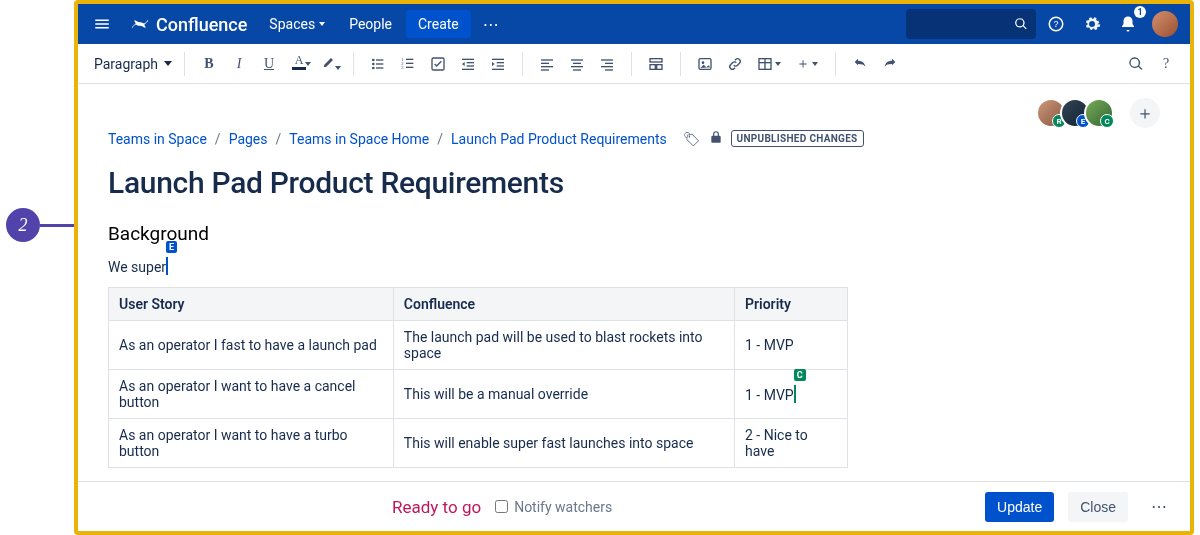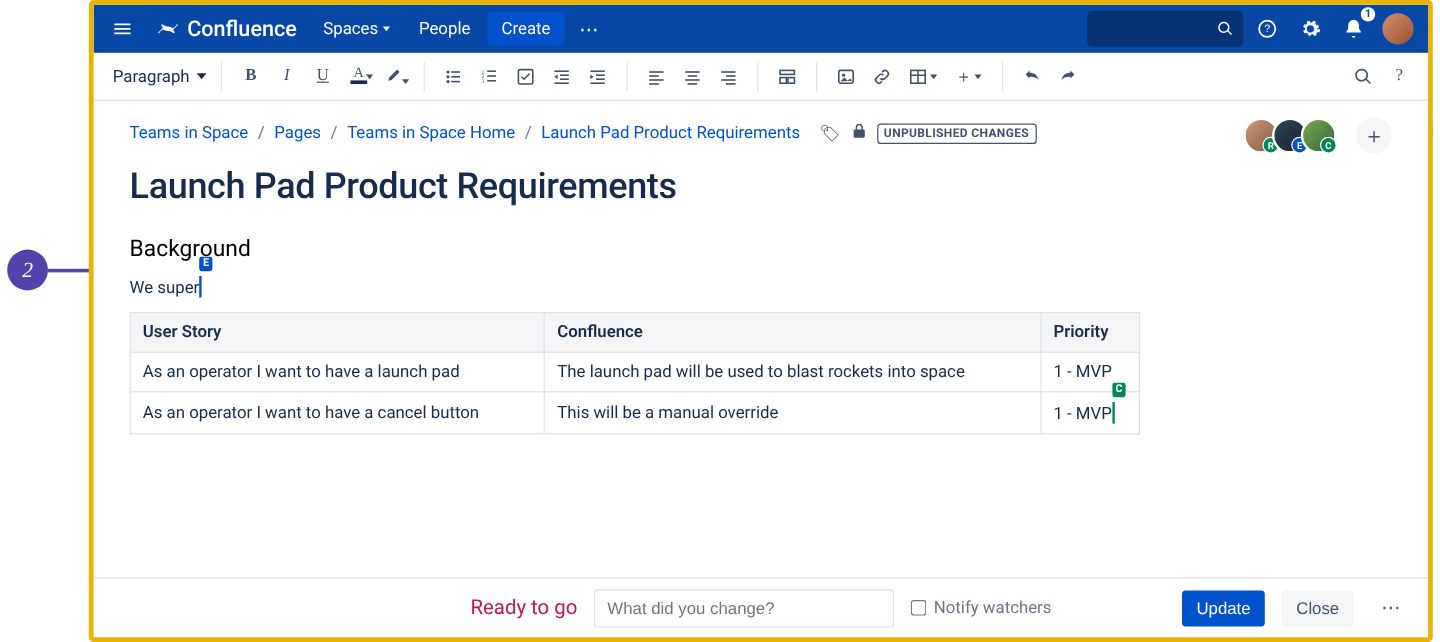--- a/index.html
+++ b/index.html
@@ -22,42 +22,42 @@
 
 .editbar { height: 40px; border-bottom: 1px solid #DFE1E6; display: flex; align-items: center; padding: 0 10px; gap: 2px; }
 .editbar .grp { display: flex; align-items: center; gap: 2px; padding: 0 4px; }
 .editbar .sep { width: 1px; height: 24px; background: #DFE1E6; margin: 0 4px; }
 .para-sel { font-size: 14px; padding: 4px 6px; display: flex; align-items: center; gap: 6px; cursor: pointer; }
 .tb-btn { width: 28px; height: 28px; display: flex; align-items: center; justify-content: center; border-radius: 3px; cursor: pointer; color: #42526E; font-size: 14px; font-family: Georgia, serif; }
 .tb-svg { width: 16px; height: 16px; fill: #42526E; }
 
 
 .content { padding: 18px 30px 10px 30px; position: relative; }
-.breadcrumbs { font-size: 14px; color: #6B778C; display: flex; align-items: center; gap: 8px; flex-wrap: wrap; }
+.breadcrumbs { font-size: 14px; color: #6B778C; display: flex; align-items: center; gap: 8px; flex-wrap: wrap; margin-top: 28px; }
 .breadcrumbs a { color: #0052CC; text-decoration: none; }
 .breadcrumbs .bsep { color: #6B778C; }
 .bc-right { position: absolute; right: 30px; top: 14px; display: flex; align-items: center; gap: 10px; }
 .status-lozenge { border: 1px solid #42526E; font-size: 10px; font-weight: 700; padding: 2px 5px; border-radius: 3px; color: #42526E; letter-spacing: 0.3px; }
 .presence { display: flex; align-items: center; }
 .presence .av { width: 30px; height: 30px; border-radius: 50%; border: 2px solid #fff; margin-left: -6px; position: relative; }
 .presence .av .dot { position: absolute; bottom: -2px; right: -2px; width: 14px; height: 14px; border-radius: 50%; background: #00875A; color: #fff; font-size: 8px; font-weight: 700; display: flex; align-items: center; justify-content: center; border: 1px solid #fff; }
 .presence .av.blue .dot { background: #0052CC; }
 .add-people { width: 30px; height: 30px; border-radius: 50%; background: #F4F5F7; display: flex; align-items: center; justify-content: center; color: #42526E; font-size: 18px; cursor: pointer; margin-left: 6px; }
 
 .page-title { font-size: 30px; font-weight: 500; margin-top: 18px; letter-spacing: -0.3px; color: #172B4D; }
 h3.sect { font-size: 19px; font-weight: 400; margin-top: 22px; color: #000000; }
 .para { font-size: 14px; color: #172B4D; margin-top: 12px; position: relative; }
 
 .collab-cursor { display: inline-block; position: relative; }
 .collab-cursor .caret { display: inline-block; width: 2px; height: 18px; background: #0052CC; vertical-align: text-bottom; }
 .collab-cursor .flag { position: absolute; top: -16px; left: 0; background: #0052CC; color:#fff; font-size: 9px; font-weight: 700; padding: 1px 3px; border-radius: 2px; }
 .collab-cursor.green .caret { background: #00875A; }
 .collab-cursor.green .flag { background: #00875A; }
 
-table.req { width: 842px; border-collapse: collapse; margin-top: 12px; font-size: 14px; }
+table.req { width: 740px; border-collapse: collapse; margin-top: 12px; font-size: 14px; }
 table.req th, table.req td { border: 1px solid #DFE1E6; padding: 8px 10px; text-align: left; }
 table.req th { background: #F4F5F7; font-weight: 600; color: #172B4D; }
 
 
 .footer { position: absolute; bottom: 0; left: 0; right: 0; height: 50px; border-top: 1px solid #DFE1E6; display: flex; align-items: center; padding: 0 14px; gap: 14px; background: #fff; }
 .footer .ready { font-size: 17px; color: #be185d; margin-left: 300px; }
 .footer input.change { border: 1px solid #DFE1E6; border-radius: 3px; height: 32px; width: 250px; padding: 0 10px; font-size: 14px; }
 .footer .chk { display: flex; align-items: center; gap: 6px; font-size: 14px; color: #6B778C; }
 .btn-primary { background: #0052CC; color: #fff; border: none; border-radius: 3px; padding: 7px 12px; font-size: 14px; cursor: pointer; }
 .btn-subtle { background: #F4F5F7; color: #42526E; border: none; border-radius: 3px; padding: 7px 12px; font-size: 14px; cursor: pointer; }
@@ -335,36 +335,40 @@
       <table class="req">
         <thead>
           <tr>
             <th>User Story</th>
             <th>Confluence</th>
             <th>Priority</th>
           </tr>
         </thead>
         <tbody>
           <tr>
-            <td>As an operator I want to have a launch pad</td>
+            <td>As an operator I fast to have a launch pad</td>
             <td>The launch pad will be used to blast rockets into space</td>
             <td>1 - MVP</td>
           </tr>
           <tr>
             <td>As an operator I want to have a cancel button</td>
             <td>This will be a manual override</td>
             <td><span>1 - MVP</span><span class="collab-cursor green"><span class="flag">C</span><span class="caret"></span></span></td>
           </tr>
+          <tr>
+            <td>As an operator I want to have a turbo button</td>
+            <td>This will enable super fast launches into space</td>
+            <td>2 - Nice to have</td>
+          </tr>
         </tbody>
       </table>
     </div>
 
     <div class="footer">
       <span class="ready">Ready to go</span>
-      <input class="change" placeholder="What did you change?" style="">
       <label class="chk">
         <input type="checkbox" style="">
         <span>Notify watchers</span>
       </label>
       <div class="spacer"></div>
       <button class="btn-primary">Update</button>
       <button class="btn-subtle">Close</button>
       <div class="more-btn">⋯</div>
     </div>
 

